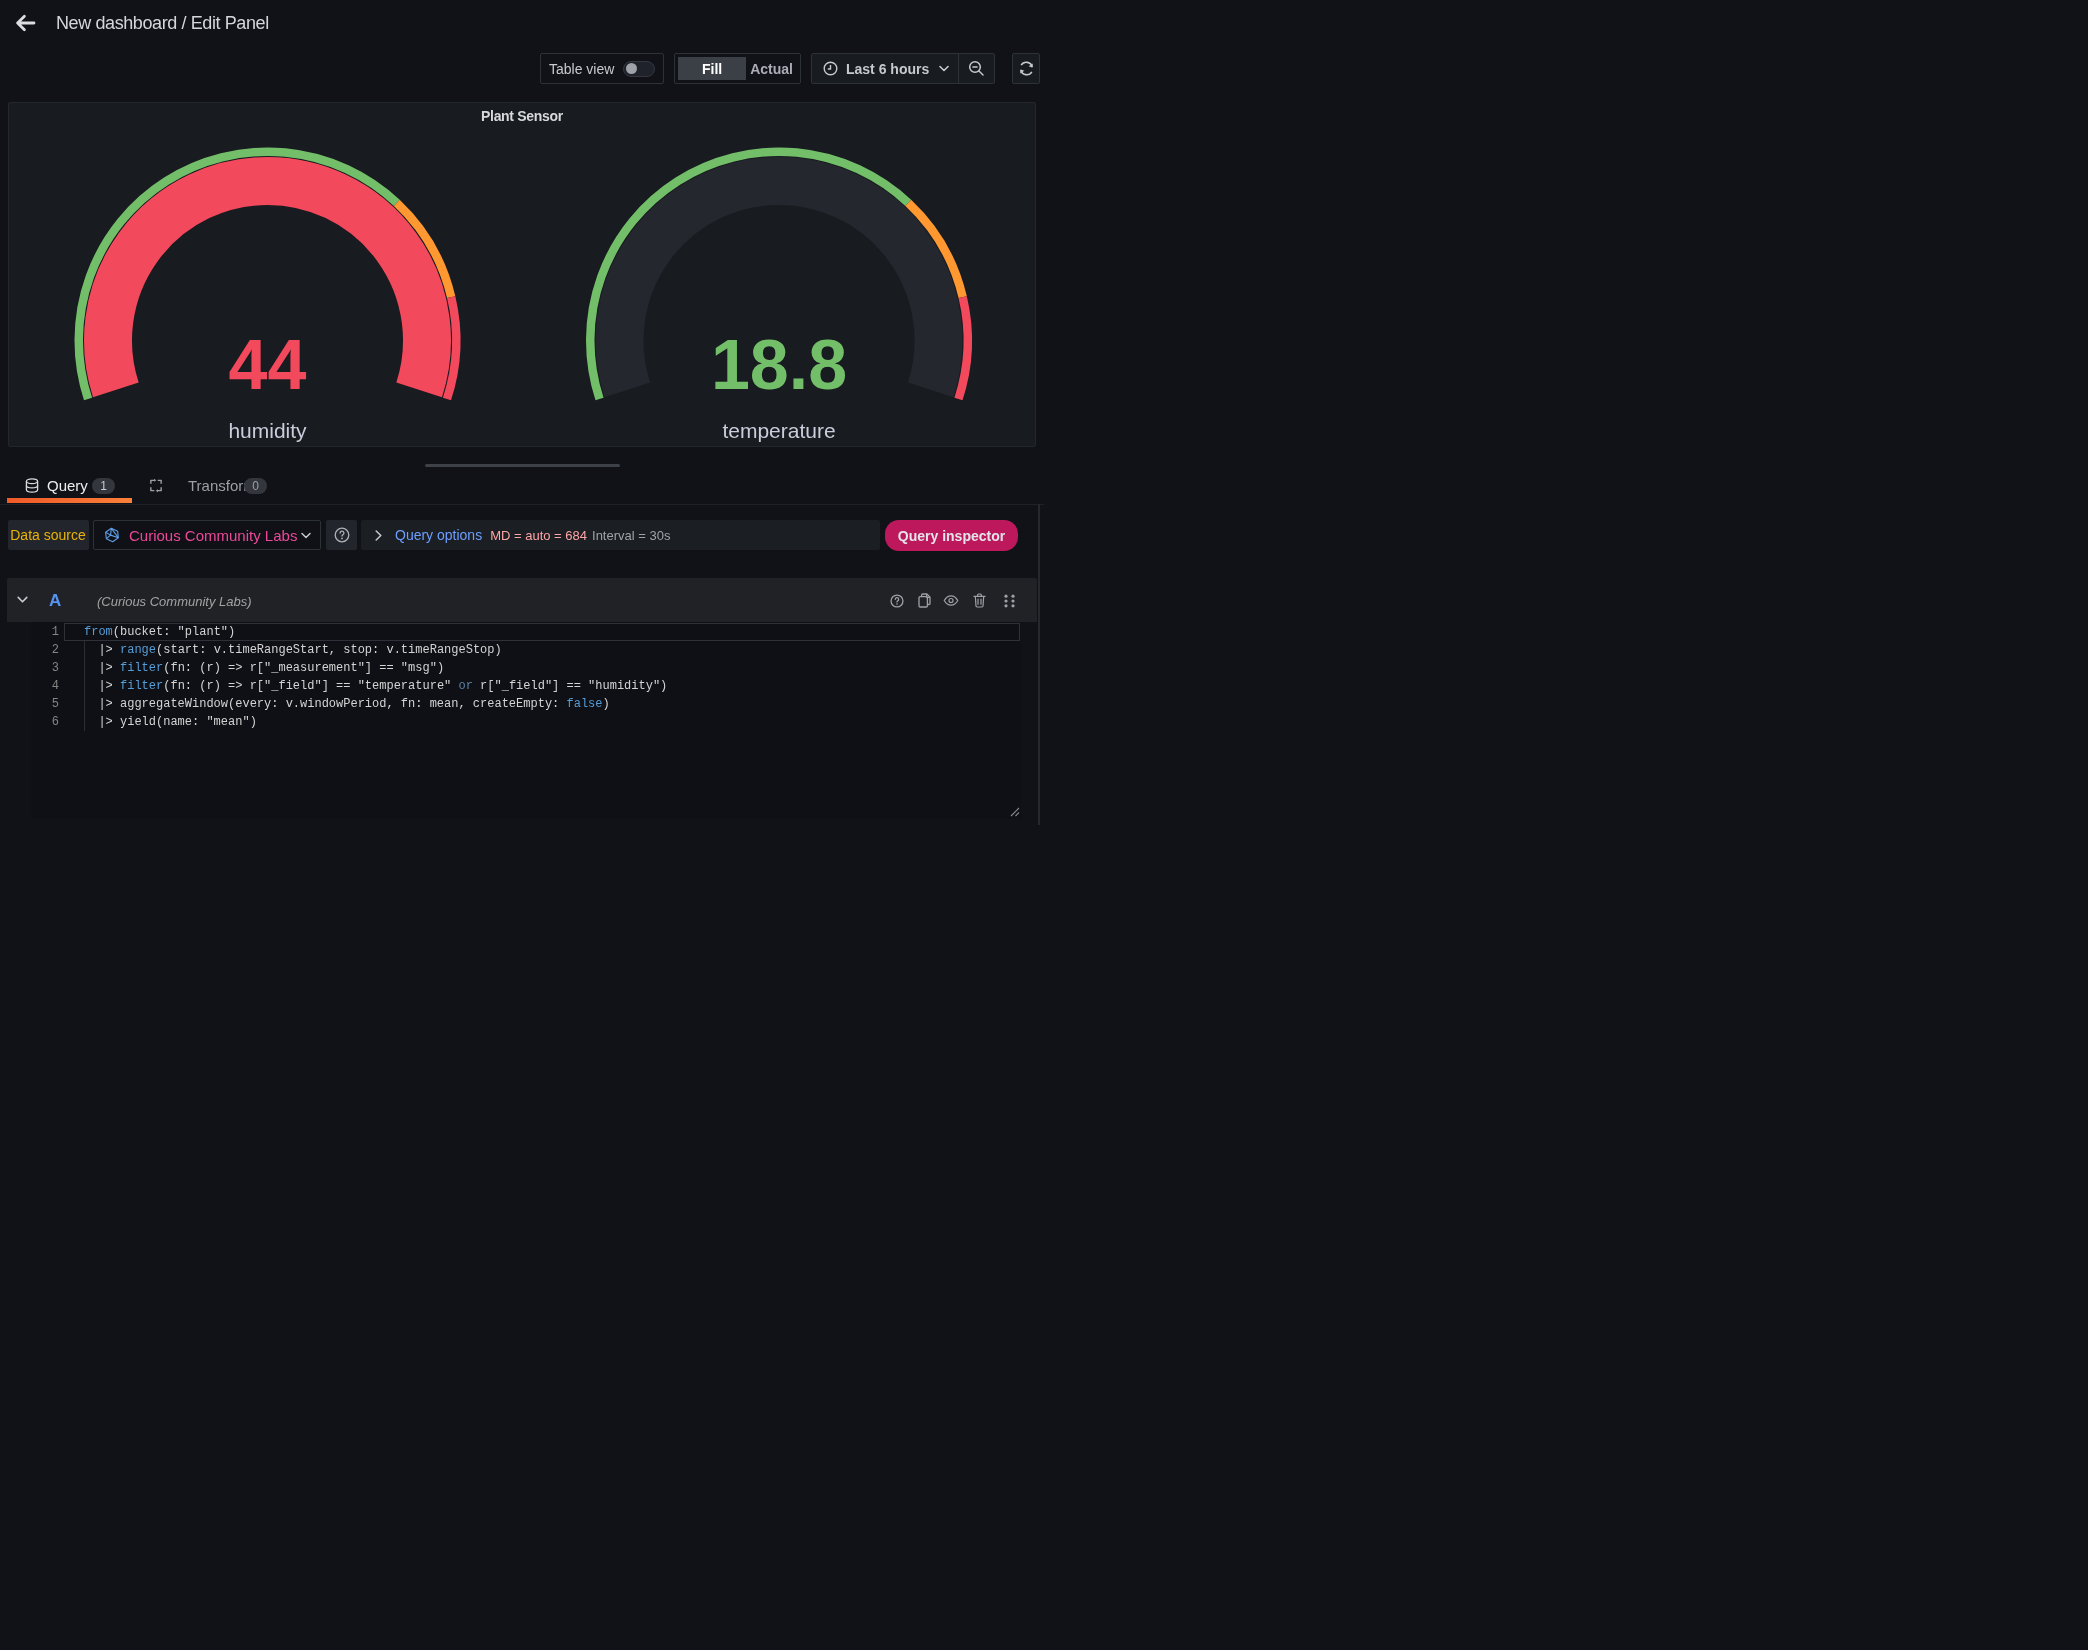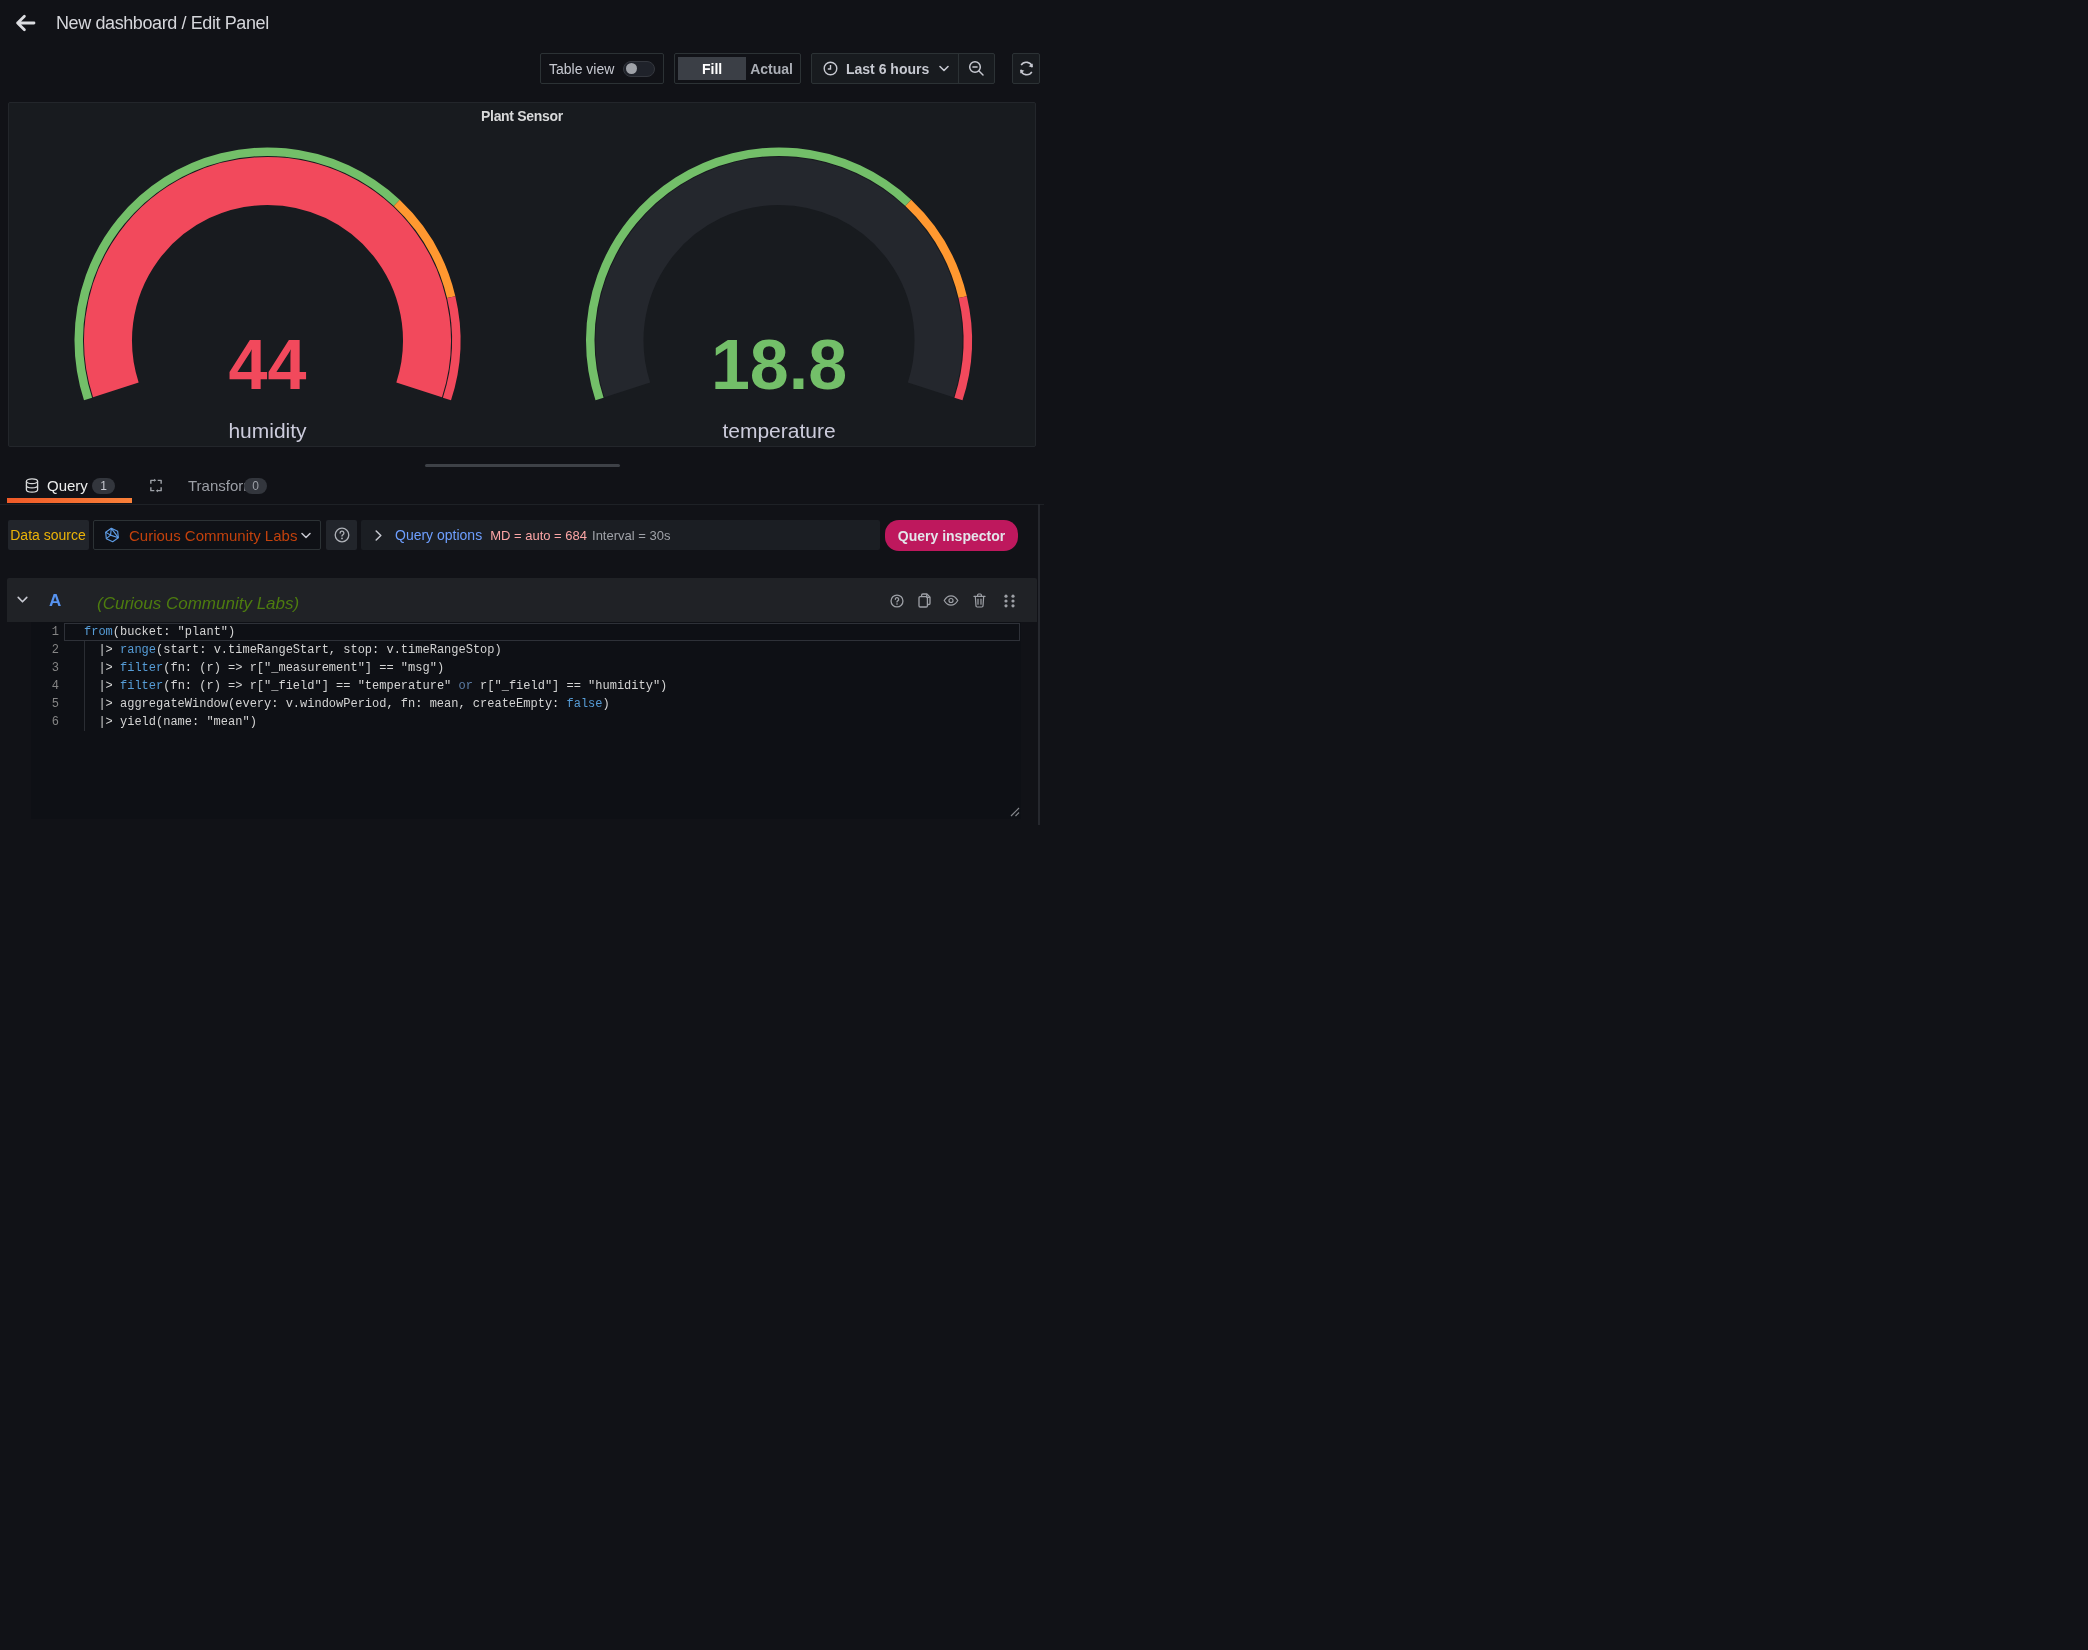--- a/index.html
+++ b/index.html
@@ -106,21 +106,21 @@
 
 <div class="abs" style="left:7.5px;top:520px;width:81px;height:30px;background:#22252b;border-radius:2px;display:flex;align-items:center;justify-content:center;font-size:14px;font-weight:500;color:#eab308">Data source</div>
 
 <div class="abs" style="left:93px;top:520px;width:228px;height:30px;background:#0f1116;border:1px solid #2c3235;border-radius:2px;display:flex;align-items:center">
   <svg style="margin-left:10px" width="16" height="16" viewBox="0 0 24 24">
     <g stroke="#5e9ce5" stroke-width="1.7" fill="none" stroke-linejoin="round">
       <path d="M11 2 L20.5 6.5 L21.5 16 L13 22 L3.5 17.5 L2.5 8 Z"></path>
       <path d="M11 2 L9.8 12.2 M9.8 12.2 L2.5 8 M9.8 12.2 L21.5 16 M9.8 12.2 L3.5 17.5 M11 2 L21.5 16"></path>
     </g>
   </svg>
-  <span style="margin-left:9px;font-size:15px;color:#c2410c">Curious Community Labs</span>
+  <span style="margin-left:9px;font-size:15px;color:#ec4899">Curious Community Labs</span>
   <svg style="margin-left:auto;margin-right:9px" width="10" height="7" viewBox="0 0 10 7">
     <path d="M1 1.5 L5 5.5 L9 1.5" stroke="#c7c9d1" stroke-width="1.5" fill="none" stroke-linecap="round" stroke-linejoin="round"></path>
   </svg>
 </div>
 
 <div class="abs" style="left:326px;top:520px;width:31px;height:30px;background:#22252b;border-radius:2px;display:flex;align-items:center;justify-content:center">
   <svg width="16" height="16" viewBox="0 0 16 16">
     <circle cx="8" cy="8" r="6.8" stroke="#aeb1b7" stroke-width="1.3" fill="none"></circle>
     <path d="M6.1 6.1 a1.9 1.9 0 1 1 2.7 1.7 c-0.6 0.3 -0.8 0.6 -0.8 1.2" stroke="#aeb1b7" stroke-width="1.3" fill="none" stroke-linecap="round"></path>
     <circle cx="8" cy="11.4" r="0.9" fill="#aeb1b7"></circle>
@@ -136,21 +136,21 @@
   <span style="margin-left:5px;font-size:13px;color:#9fa2a8">Interval = 30s</span>
 </div>
 
 <div class="abs" style="left:885px;top:520px;width:133px;height:31px;background:#be185d;border-radius:14px;display:flex;align-items:center;justify-content:center;font-size:14px;font-weight:700;color:#e4e5ea">Query inspector</div>
 
 <div class="abs" style="left:7px;top:577.5px;width:1030px;height:44px;background:#202226;border-radius:2px 2px 0 0"></div>
 <svg class="abs" style="left:17px;top:595.5px" width="11" height="8" viewBox="0 0 11 8">
   <path d="M1.2 1.4 L5.5 5.8 L9.8 1.4" stroke="#c7c9d1" stroke-width="1.6" fill="none" stroke-linecap="round" stroke-linejoin="round"></path>
 </svg>
 <div class="abs" style="left:49px;top:591px;font-size:17px;font-weight:700;color:#5794f2">A</div>
-<div class="abs" style="left:97px;top:593.5px;font-size:17px;font-style:italic;color:#4d7c0f">(Curious Community Labs)</div>
+<div class="abs" style="left:97px;top:593.5px;font-size:13px;font-style:italic;color:#a3a3a3">(Curious Community Labs)</div>
 <svg class="abs" style="left:889.5px;top:593.5px" width="14" height="14" viewBox="0 0 16 16">
   <circle cx="8" cy="8" r="6.8" stroke="#9da0a6" stroke-width="1.5" fill="none"></circle>
   <path d="M6.1 6.1 a1.9 1.9 0 1 1 2.7 1.7 c-0.6 0.3 -0.8 0.6 -0.8 1.2" stroke="#9da0a6" stroke-width="1.5" fill="none" stroke-linecap="round"></path>
   <circle cx="8" cy="11.4" r="0.95" fill="#9da0a6"></circle>
 </svg>
 <svg class="abs" style="left:918px;top:592.5px" width="13" height="15" viewBox="0 0 13 15">
   <path d="M3.6 3.2 V2.2 A1.2 1.2 0 0 1 4.8 1 H8.9 L12 4.1 V10.3 A1.2 1.2 0 0 1 10.8 11.5 H9.6" stroke="#9da0a6" stroke-width="1.3" fill="none" stroke-linejoin="round"></path>
   <path d="M8.7 1.2 V4.3 H11.9" stroke="#9da0a6" stroke-width="1.2" fill="none" stroke-linejoin="round"></path>
   <rect x="1" y="3.6" width="8.4" height="10.4" rx="1.2" stroke="#9da0a6" stroke-width="1.3" fill="none"></rect>
 </svg>

